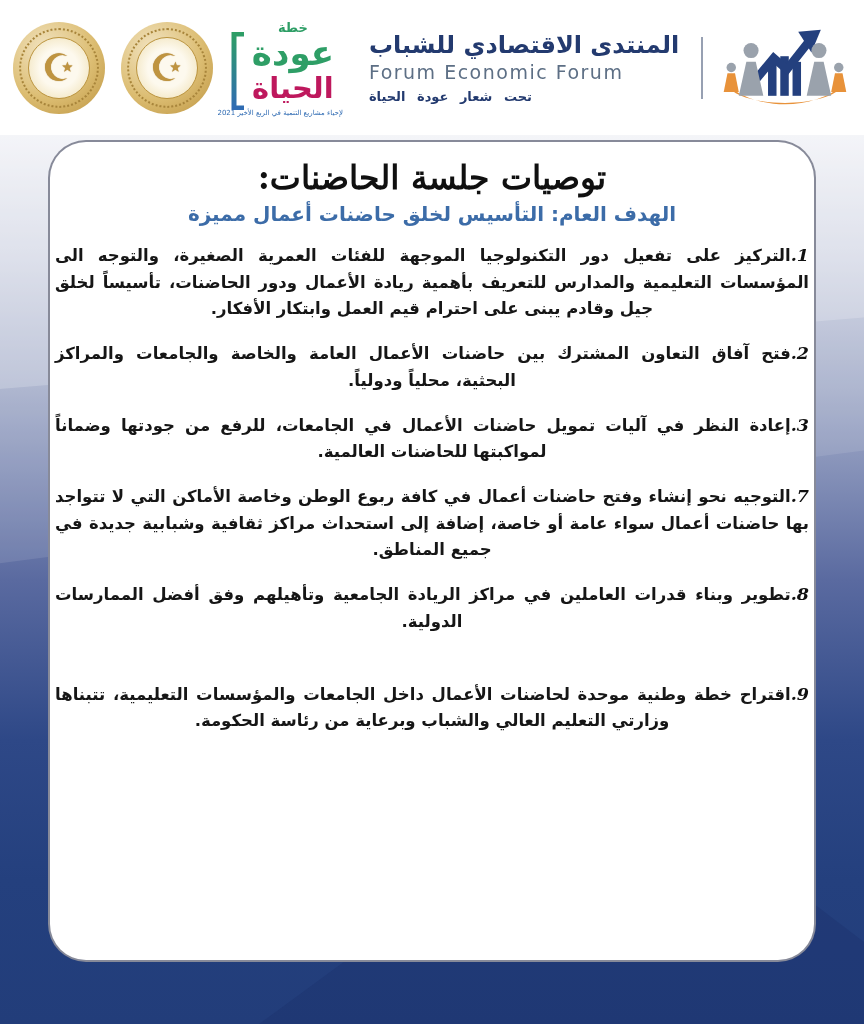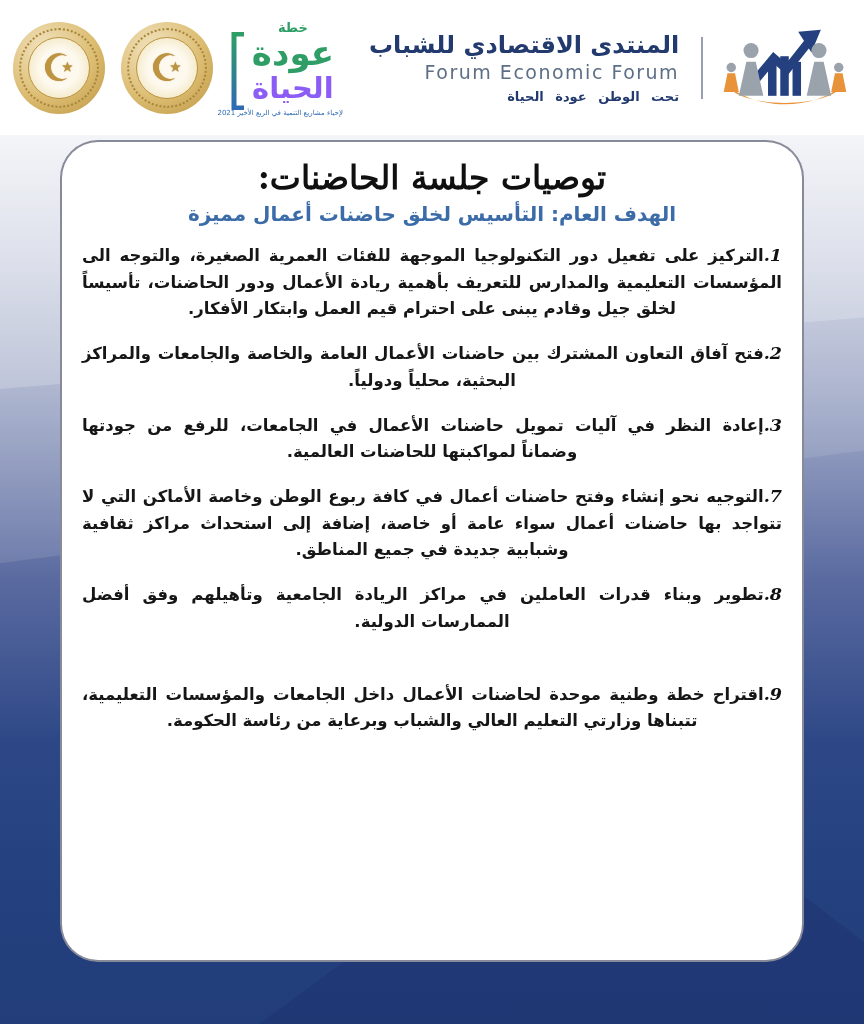--- a/index.html
+++ b/index.html
@@ -30,36 +30,36 @@
   .seal::after  { content:""; position:absolute; inset:15px; border:1px solid #bb943f; border-radius:50%;
                   background:radial-gradient(circle, #fdf9ee 45%, #eddcab); }
   .seal .glyph { position:relative; z-index:1; font-size:38px; line-height:1; color:#bf9440;
                  text-shadow:0 0 1px #a8813a; }
 
   .life-logo { position:relative; width:118px; text-align:center; flex:0 0 auto;
                padding:2px 4px 0 14px; direction:rtl; }
   .life-logo .bracket { position:absolute; left:2px; top:14px; }
   .life-logo .khutta { font-size:13px; font-weight:bold; color:#2e9e66; }
   .life-logo .awda  { font-size:34px; font-weight:bold; color:#2e9e66; line-height:1.1; }
-  .life-logo .hayah { font-size:29px; font-weight:bold; color:#8b5cf6; line-height:1.1; }
+  .life-logo .hayah { font-size:29px; font-weight:bold; color:#be185d; line-height:1.1; }
   .life-logo .tagline { margin-top:4px; font-size:7px; color:#2f6bb3; white-space:nowrap; }
 
-  .forum { text-align:right; flex:0 0 auto; padding:0 6px; }
+  .forum { text-align:left; flex:0 0 auto; padding:0 6px; }
   .forum .ar { direction:rtl; font-size:24px; font-weight:bold; color:#233a6f; letter-spacing:.5px; }
   .forum .en { font-size:19px; color:#5d6f85; letter-spacing:1.5px; margin-top:2px; }
   .forum .slogan { direction:rtl; font-size:13px; font-weight:bold; color:#233a6f;
                    margin-top:6px; word-spacing:7px; letter-spacing:1px; }
 
   .vsep { width:2px; height:62px; background:#97a0b2; flex:0 0 auto; }
   .people-logo { flex:0 0 auto; }
 
   
-  .card { position:relative; z-index:2; margin:5px 60px 0; height:822px;
+  .card { position:relative; z-index:2; margin:5px 48px 0; height:822px;
           background:#fff; border:2px solid rgba(70,76,98,.65); border-radius:38px;
-          padding:16px 16px 20px; overflow:hidden; }
+          padding:16px 1px 20px; overflow:hidden; }
   .doc-title { text-align:center; font-family:"DejaVu Serif", serif; font-weight:bold;
                font-size:33px; color:#101010; direction:rtl; }
   .doc-subtitle { text-align:center; font-size:20px; font-weight:bold; color:#3c6ca8;
                   direction:rtl; margin-top:5px; }
 
   .rec-list { margin-top:15px; padding:0 4px; direction:rtl; }
   .item { font-size:16.5px; line-height:1.62; color:#161616; font-weight:600;
           text-align:justify; text-align-last:center; margin-bottom:16px; }
   .item .num { font-family:"DejaVu Serif", serif; font-style:italic; font-weight:bold;
                font-size:17.5px; color:#101010; }
@@ -98,21 +98,21 @@
       </svg>
       <div class="khutta">خطة</div>
       <div class="awda">عودة</div>
       <div class="hayah">الحياة</div>
       <div class="tagline">لإحياء مشاريع التنمية في الربع الأخير 2021</div>
     </div>
 
     <div class="forum">
       <div class="ar">المنتدى الاقتصادي للشباب</div>
       <div class="en">Forum Economic Forum</div>
-      <div class="slogan">تحت الوطن عودة الحياة</div>
+      <div class="slogan">تحت شعار عودة الحياة</div>
     </div>
 
     <div class="vsep"></div>
 
     <svg class="people-logo" width="132" height="102" viewBox="0 0 140 105">
       <path d="M8 70 C40 98 100 98 132 70 C118 96 22 96 8 70 Z" fill="#e8923a"></path>
       <rect x="52" y="48" width="9" height="34" fill="#24407e"></rect>
       <rect x="65" y="40" width="9" height="42" fill="#24407e"></rect>
       <rect x="78" y="46" width="9" height="36" fill="#24407e"></rect>
       <path d="M38 66 L58 42 L72 54 L94 26" stroke="#24407e" stroke-width="9" fill="none"></path>

